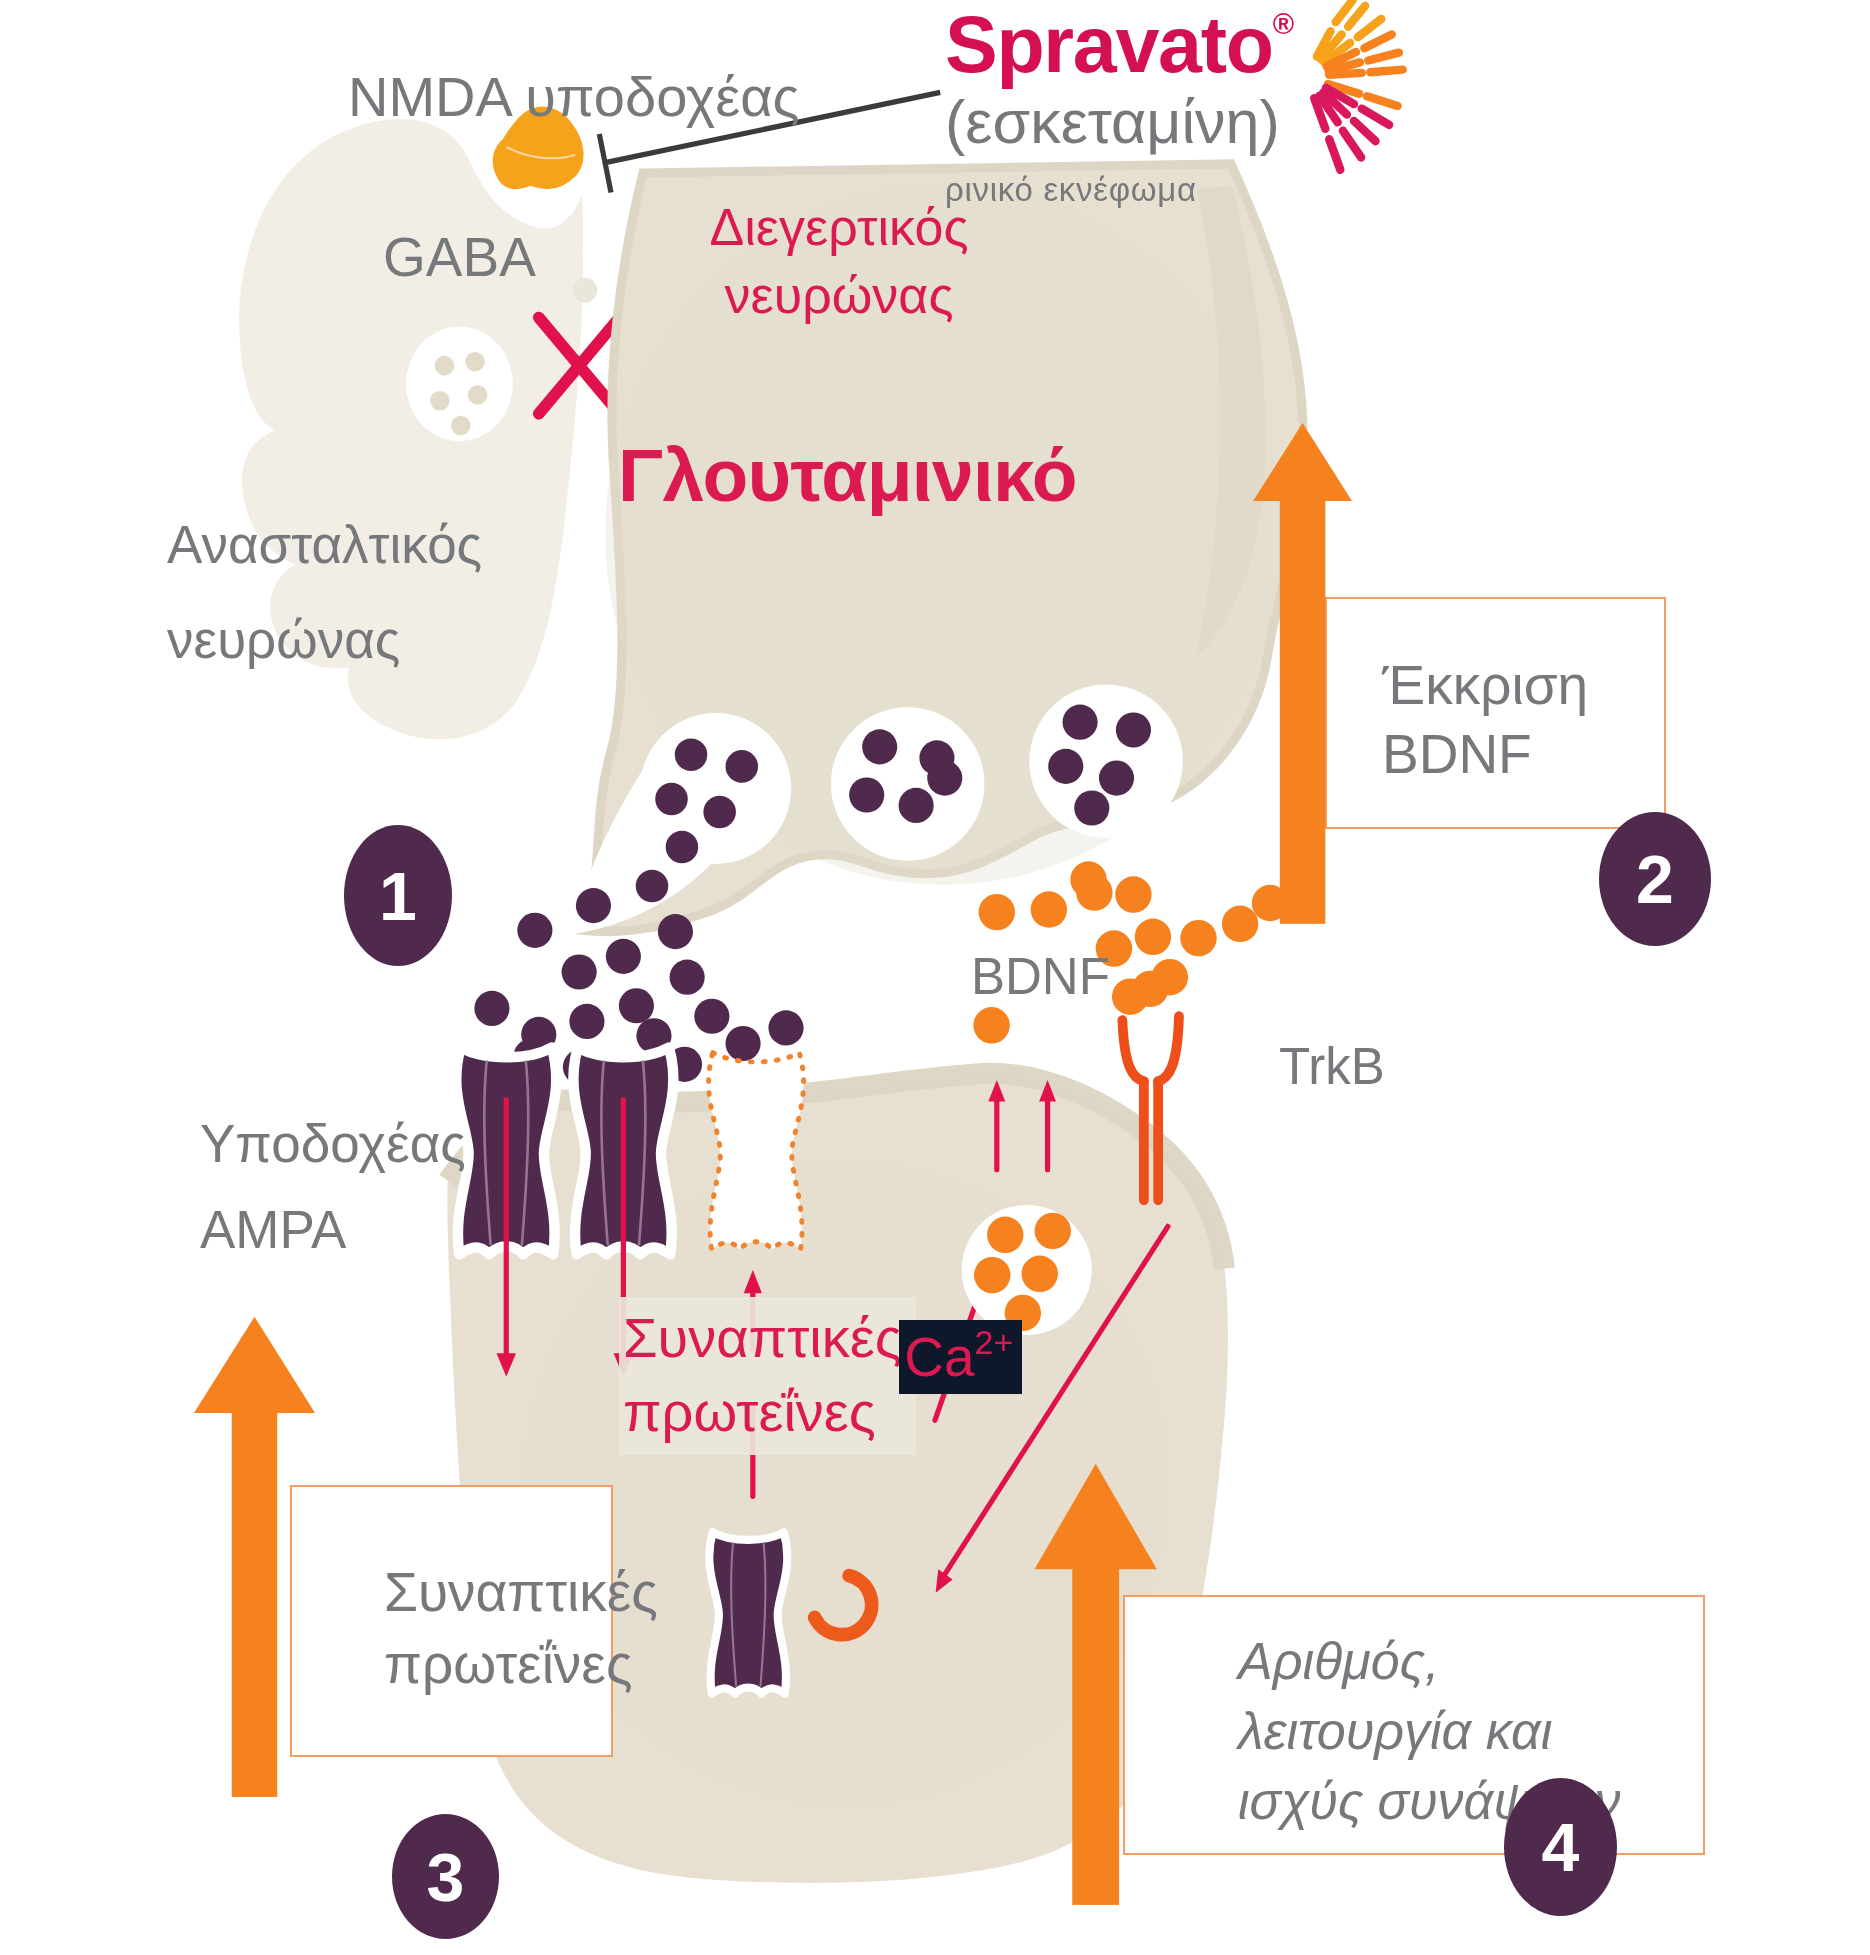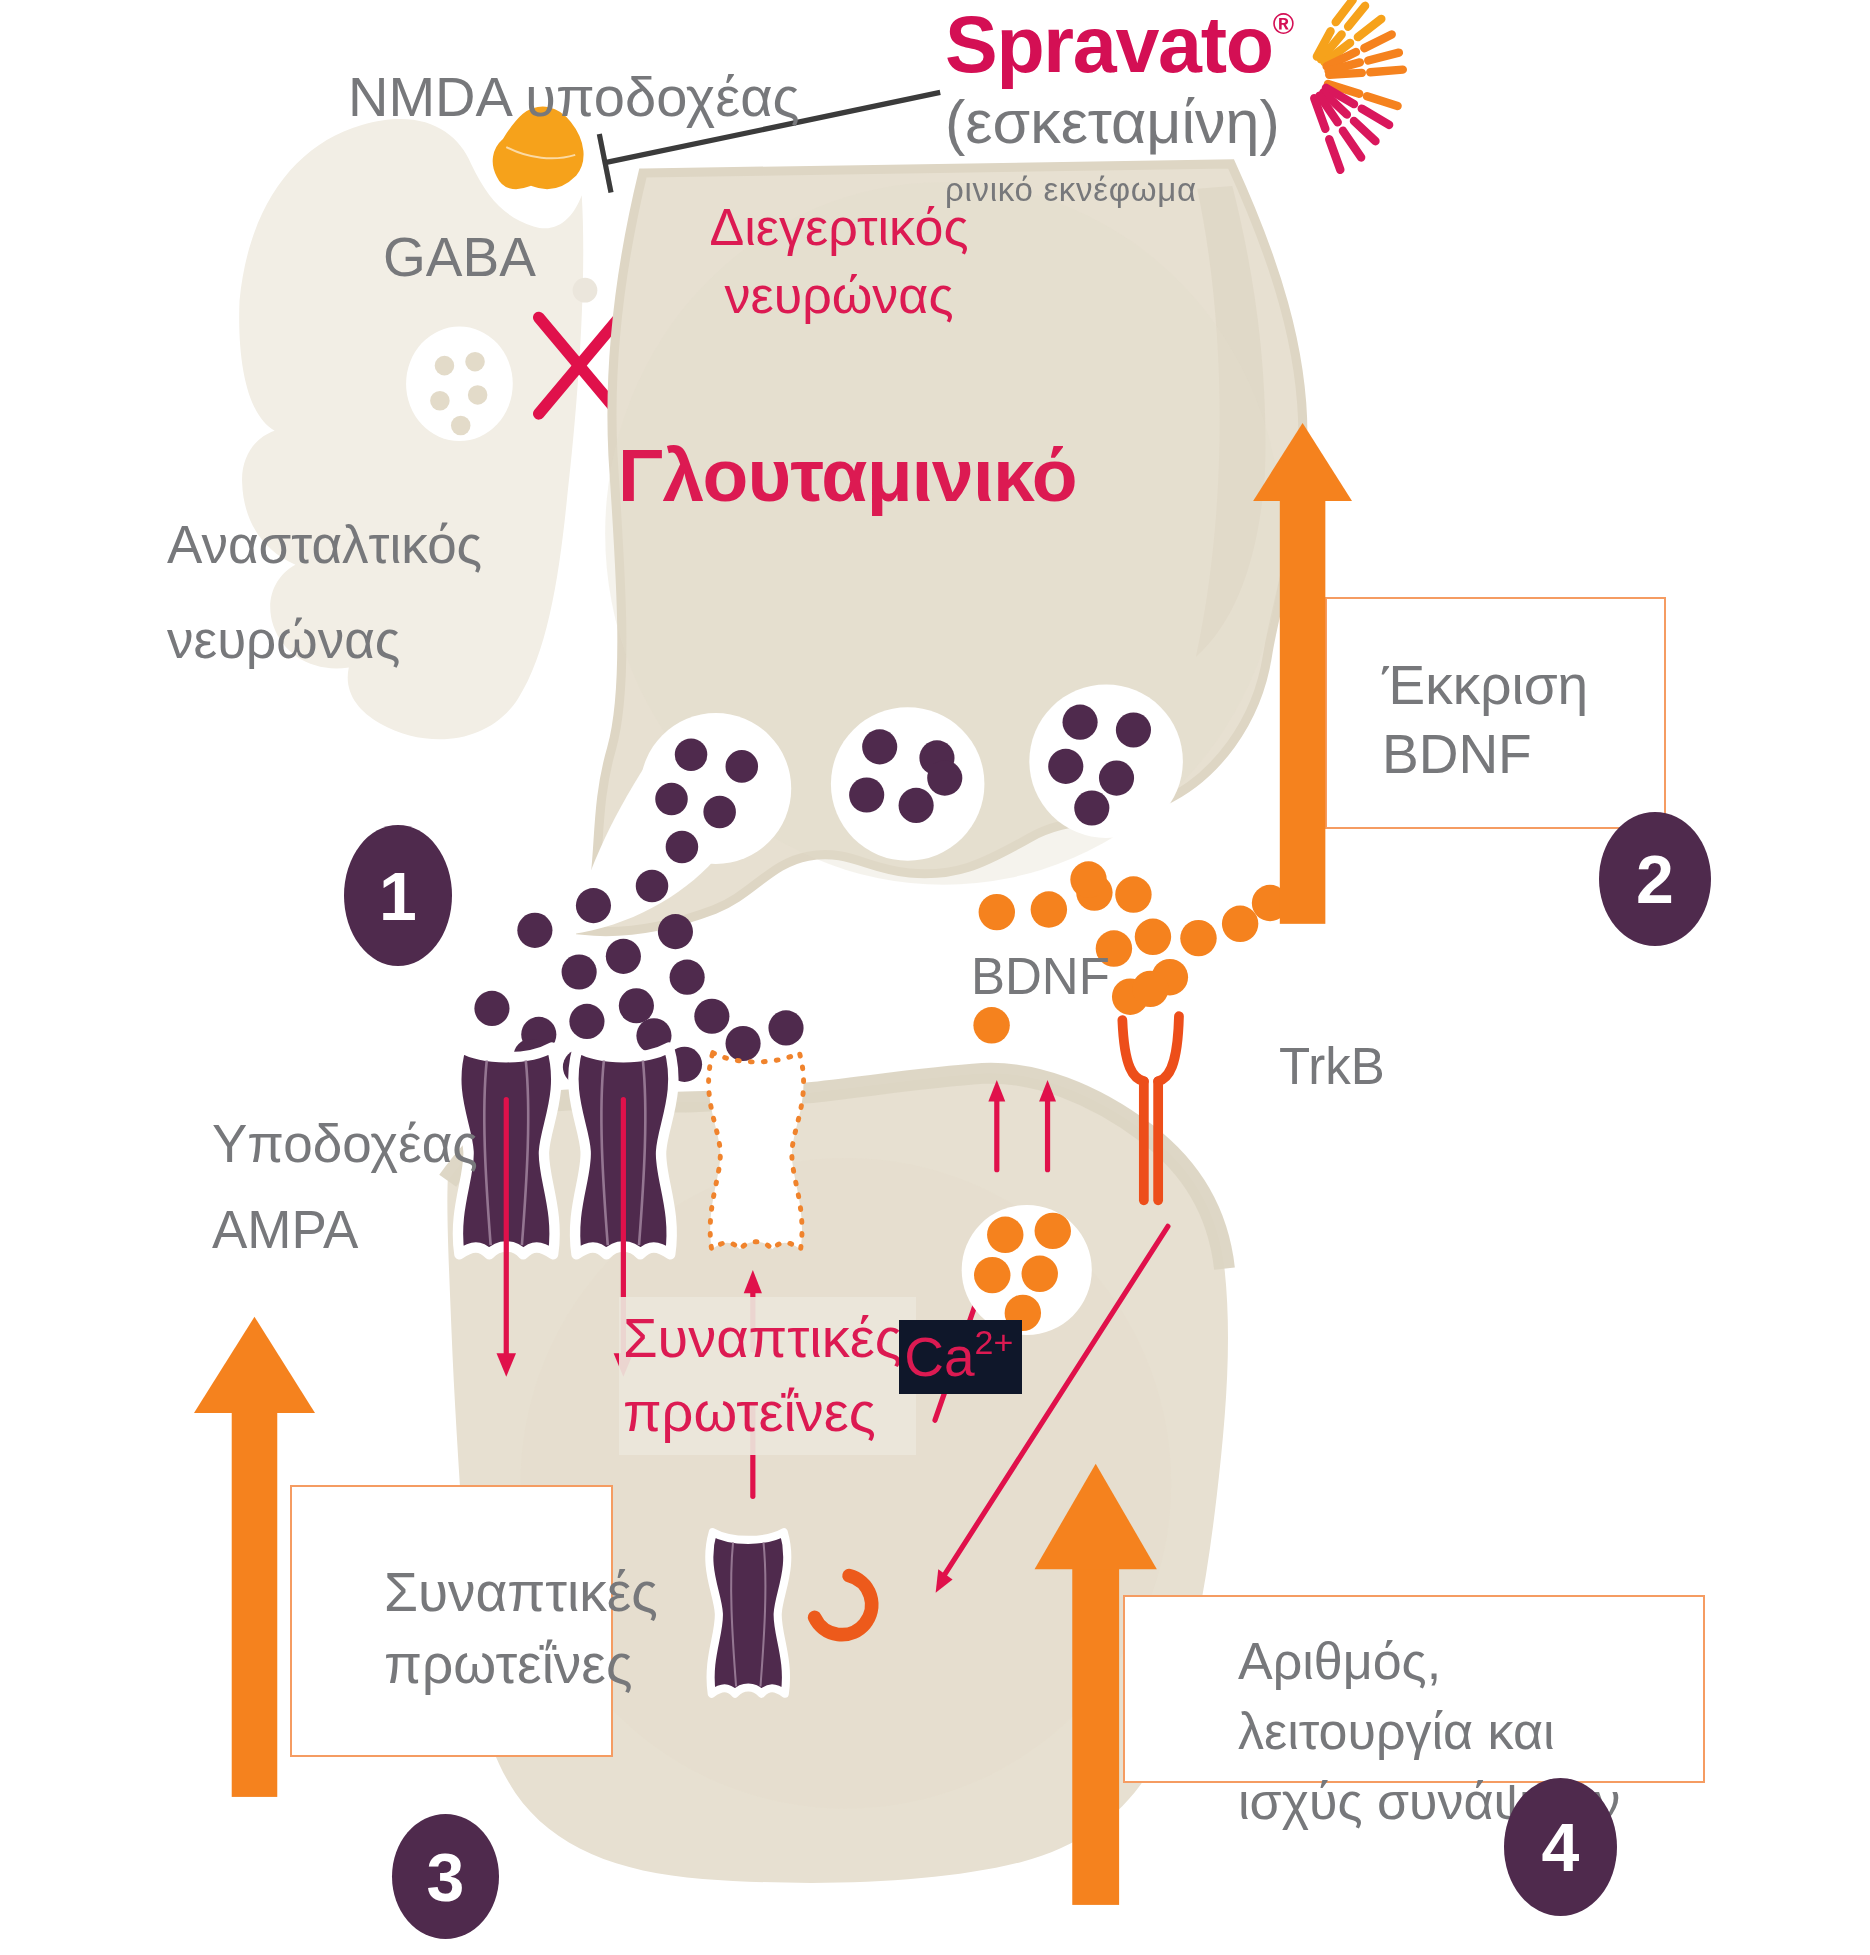--- a/index.html
+++ b/index.html
@@ -16,37 +16,37 @@
   .logo{position:absolute;left:945px;top:5.2px;z-index:2;}
   .logo .brand{font-size:79px;font-weight:bold;color:#d40f54;letter-spacing:-1.3px;line-height:1;}
   .logo .brand sup{font-size:29px;vertical-align:38px;}
   .logo .generic{font-size:61px;color:#77787b;line-height:1.05;margin-top:6px;}
   .logo .form{font-size:33px;color:#77787b;margin-top:17px;letter-spacing:0.7px;}
   
   .callout{position:absolute;background:#ffffff;border:2.6px solid #f59c62;color:#77787b;z-index:2;box-sizing:border-box;}
   .callout .cl{white-space:nowrap;}
   .box2{left:1325px;top:597px;width:341px;height:232px;padding:52px 0 0 55px;font-size:55px;line-height:1.25;}
   .box3{left:290px;top:1485px;width:323px;height:272px;padding:70px 0 0 92px;font-size:55px;line-height:1.3;}
-  .box4{left:1123px;top:1595px;width:582px;height:188px;padding:29px 0 0 113px;font-size:52px;line-height:1.35;}
+  .box4{left:1123px;top:1595px;width:582px;height:260px;padding:29px 0 0 113px;font-size:52px;line-height:1.35;font-style:italic;}
   
   .badge{position:absolute;background:#4f2a4d;color:#ffffff;border-radius:50%;display:flex;
          align-items:center;justify-content:center;font-weight:bold;font-size:68px;z-index:4;}
   .badge1{left:344px;top:825px;width:108px;height:141px;}
   .badge2{left:1599px;top:812px;width:112px;height:134px;}
   .badge3{left:392px;top:1814px;width:107px;height:125px;}
   .badge4{left:1504px;top:1778px;width:113px;height:138px;}
   
   .nmda{left:310px;top:64px;font-size:56px;margin-left:38px;}
   .gaba{left:383px;top:225px;font-size:55px;}
   .excit{left:657px;top:194px;width:364px;font-size:52px;line-height:1.3;}
   .glut{left:618px;top:432px;font-size:75px;letter-spacing:-0.7px;}
   .inhib{left:167px;top:497px;font-size:53px;line-height:1.8;}
   .bdnf{left:971px;top:947px;font-size:51px;}
   .trkb{left:1279px;top:1037px;font-size:51px;}
-  .ampa{left:212px;top:1101px;font-size:53px;line-height:1.62;}
+  .ampa{left:200px;top:1101px;font-size:53px;line-height:1.62;}
   .synprot{left:619px;top:1297px;font-size:56px;line-height:1.32;background:rgba(236,230,219,0.92);padding:3.9px 14.3px 6.5px 3.9px;}
   .ca{left:899px;top:1320px;font-size:55px;background:#0f172a;padding:2.6px 9px 5.2px 5.2px;}
   .ca sup{font-size:34px;vertical-align:22px;}
 </style>
 </head>
 <body>
 
 <div class="canvas">
 
   <svg class="art base" viewBox="0 0 2874 3005">

